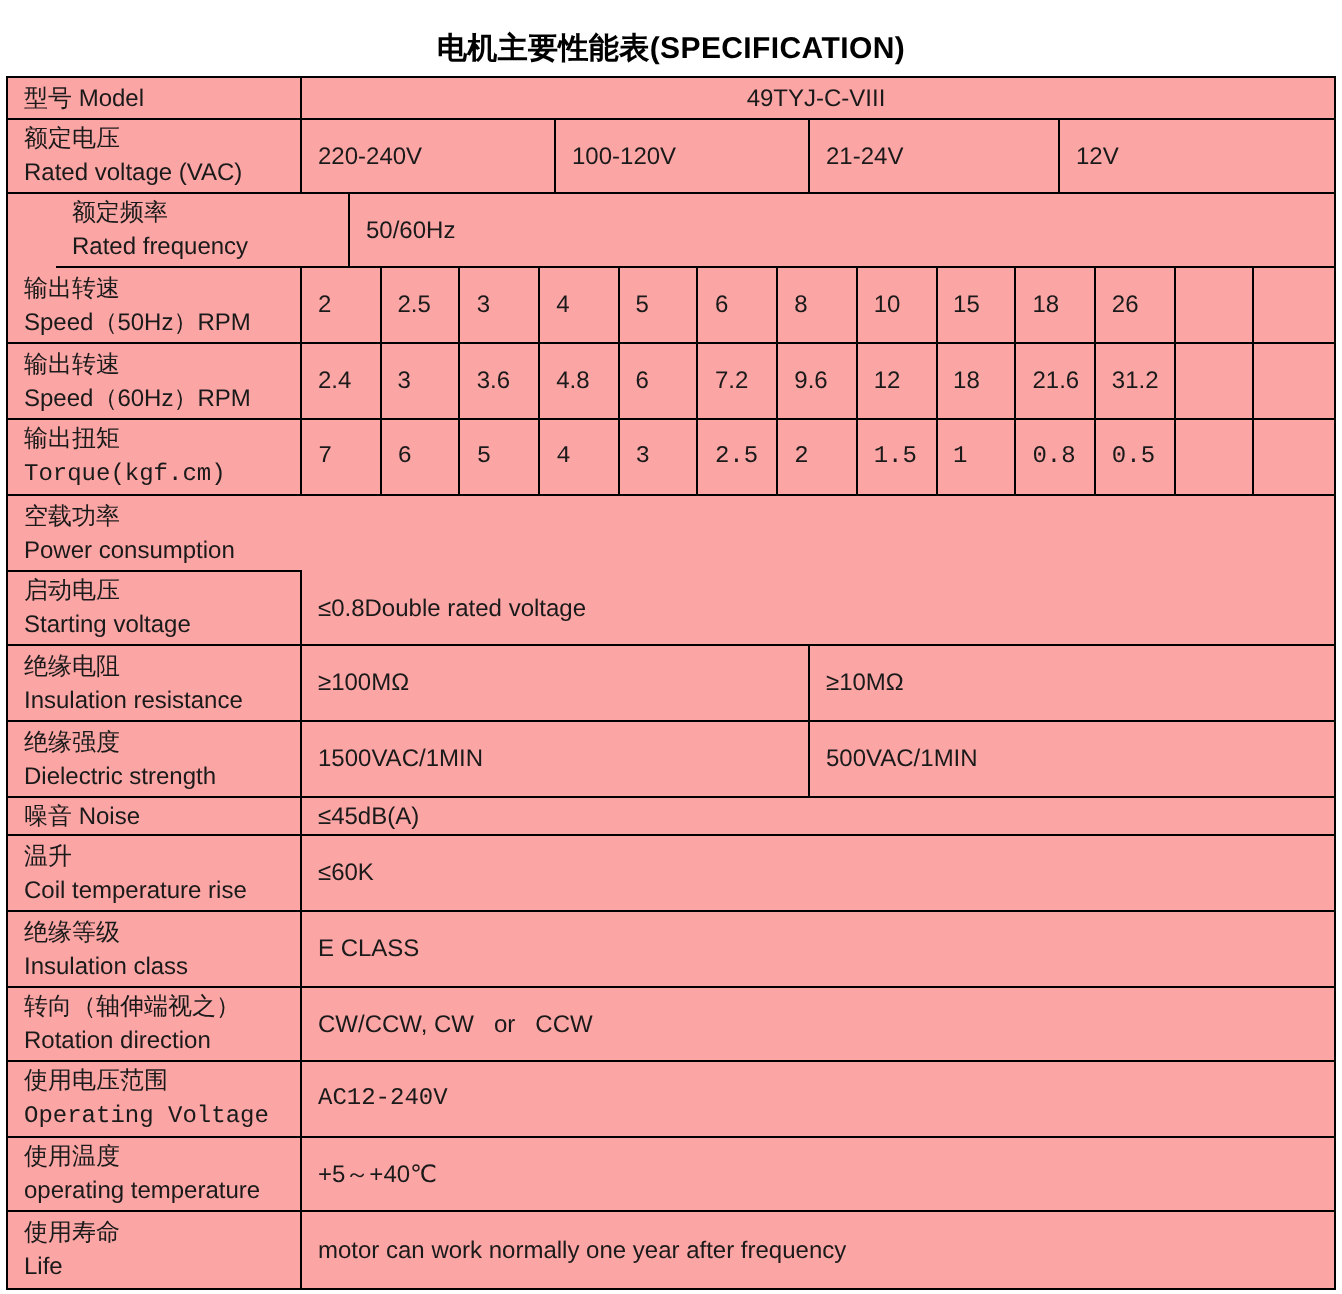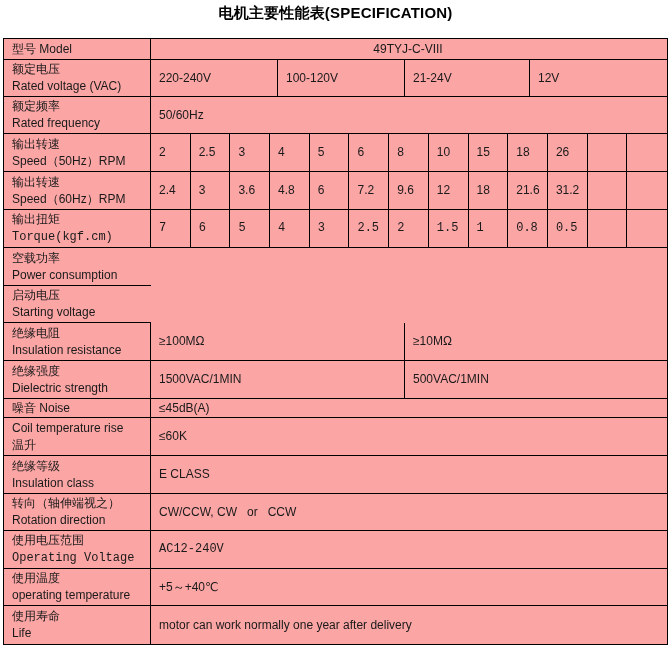--- a/index.html
+++ b/index.html
@@ -6,21 +6,21 @@
     margin: 0;
     padding: 0;
     background: #ffffff;
     width: 671px;
     height: 647px;
     font-family: "Liberation Sans", "DejaVu Sans", sans-serif;
     color: #1a1a1a;
   }
   .page-title {
     margin: 0;
-    padding-top: 4px;
+    padding-top: 15px;
     text-align: center;
     font-size: 15px;
     font-weight: bold;
     letter-spacing: 0.2px;
     color: #000000;
   }
   .spec-table {
     position: absolute;
     left: 3px;
     top: 38px;
@@ -65,21 +65,21 @@
       <div class="cell label"><div>型号 Model</div></div>
       <div class="cell value center">49TYJ-C-VIII</div>
     </div>
     <div class="row" style="grid-template-columns: 147px 127px 127px 125px 1fr; height: 37px;">
       <div class="cell label"><div>额定电压</div><div>Rated voltage (VAC)</div></div>
       <div class="cell value">220-240V</div>
       <div class="cell value">100-120V</div>
       <div class="cell value">21-24V</div>
       <div class="cell value">12V</div>
     </div>
-    <div class="row" style="grid-template-columns: 147px 1fr; height: 37px;">
+    <div class="row" style="grid-template-columns: 147px 1fr; height: 37px; margin-left: 24px;">
       <div class="cell label"><div>额定频率</div><div>Rated frequency</div></div>
       <div class="cell value">50/60Hz</div>
     </div>
     <div class="row" style="grid-template-columns: 147px repeat(13, 1fr); height: 38px;">
       <div class="cell label"><div>输出转速</div><div>Speed（50Hz）RPM</div></div>
       <div class="cell value">2</div>
       <div class="cell value">2.5</div>
       <div class="cell value">3</div>
       <div class="cell value">4</div>
       <div class="cell value">5</div>
@@ -122,52 +122,53 @@
       <div class="cell value">0.8</div>
       <div class="cell value">0.5</div>
       <div class="cell value"></div>
       <div class="cell value"></div>
     </div>
     <div class="row" style="grid-template-columns: 147px 1fr; height: 38px;">
       <div class="cell label"><div>空载功率</div><div>Power consumption</div></div>
     </div>
     <div class="row" style="grid-template-columns: 147px 1fr; height: 37px;">
       <div class="cell label"><div>启动电压</div><div>Starting voltage</div></div>
+      <div class="cell value">≤0.8Double rated voltage</div>
     </div>
     <div class="row" style="grid-template-columns: 147px 254px 1fr; height: 38px;">
       <div class="cell label"><div>绝缘电阻</div><div>Insulation resistance</div></div>
       <div class="cell value">≥100MΩ</div>
       <div class="cell value">≥10MΩ</div>
     </div>
     <div class="row" style="grid-template-columns: 147px 254px 1fr; height: 38px;">
       <div class="cell label"><div>绝缘强度</div><div>Dielectric strength</div></div>
       <div class="cell value">1500VAC/1MIN</div>
       <div class="cell value">500VAC/1MIN</div>
     </div>
     <div class="row" style="grid-template-columns: 147px 1fr; height: 19px;">
       <div class="cell label"><div>噪音 Noise</div></div>
       <div class="cell value">≤45dB(A)</div>
     </div>
     <div class="row" style="grid-template-columns: 147px 1fr; height: 38px;">
-      <div class="cell label"><div>Coil temperature rise</div><div>温升</div></div>
+      <div class="cell label"><div>温升</div><div>Coil temperature rise</div></div>
       <div class="cell value">≤60K</div>
     </div>
     <div class="row" style="grid-template-columns: 147px 1fr; height: 38px;">
       <div class="cell label"><div>绝缘等级</div><div>Insulation class</div></div>
       <div class="cell value">E CLASS</div>
     </div>
     <div class="row" style="grid-template-columns: 147px 1fr; height: 37px;">
       <div class="cell label"><div>转向（轴伸端视之）</div><div>Rotation direction</div></div>
       <div class="cell value">CW/CCW, CW   or   CCW</div>
     </div>
     <div class="row" style="grid-template-columns: 147px 1fr; height: 38px; font-family: Liberation Mono, monospace;">
       <div class="cell label"><div>使用电压范围</div><div>Operating Voltage</div></div>
       <div class="cell value">AC12-240V</div>
     </div>
     <div class="row" style="grid-template-columns: 147px 1fr; height: 37px;">
       <div class="cell label"><div>使用温度</div><div>operating temperature</div></div>
       <div class="cell value">+5～+40℃</div>
     </div>
     <div class="row" style="grid-template-columns: 147px 1fr; height: 38px;">
       <div class="cell label"><div>使用寿命</div><div>Life</div></div>
-      <div class="cell value">motor can work normally one year after delivery</div>
+      <div class="cell value">motor can work normally one year after frequency</div>
     </div>
   </div>
 
 </body></html>

